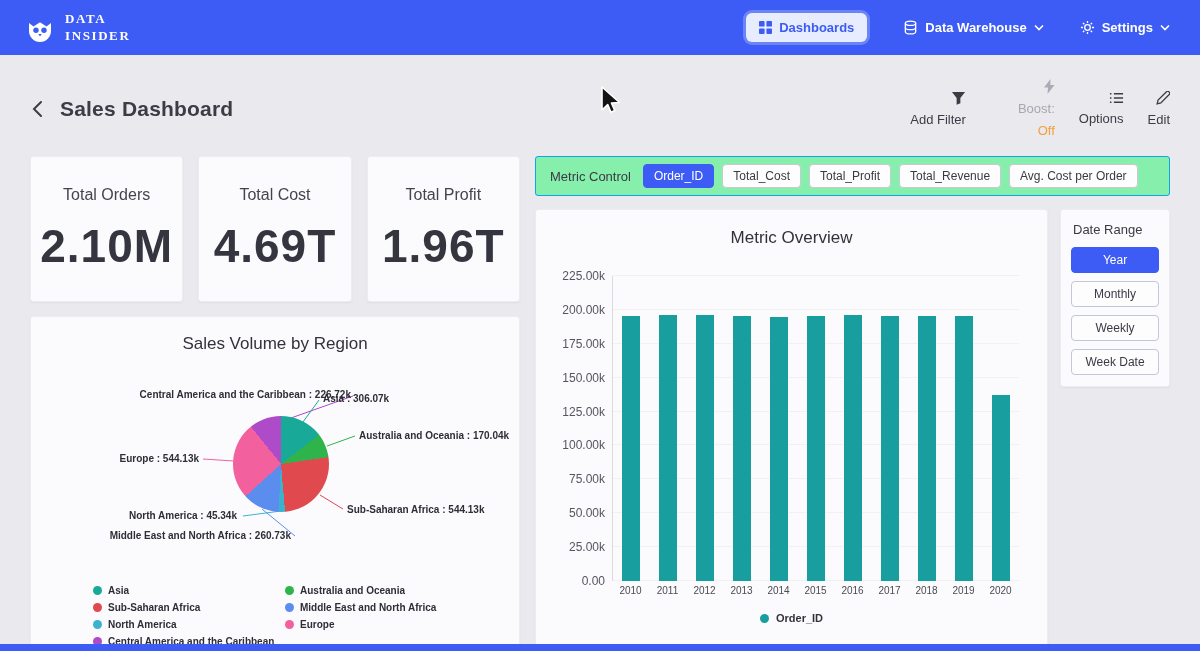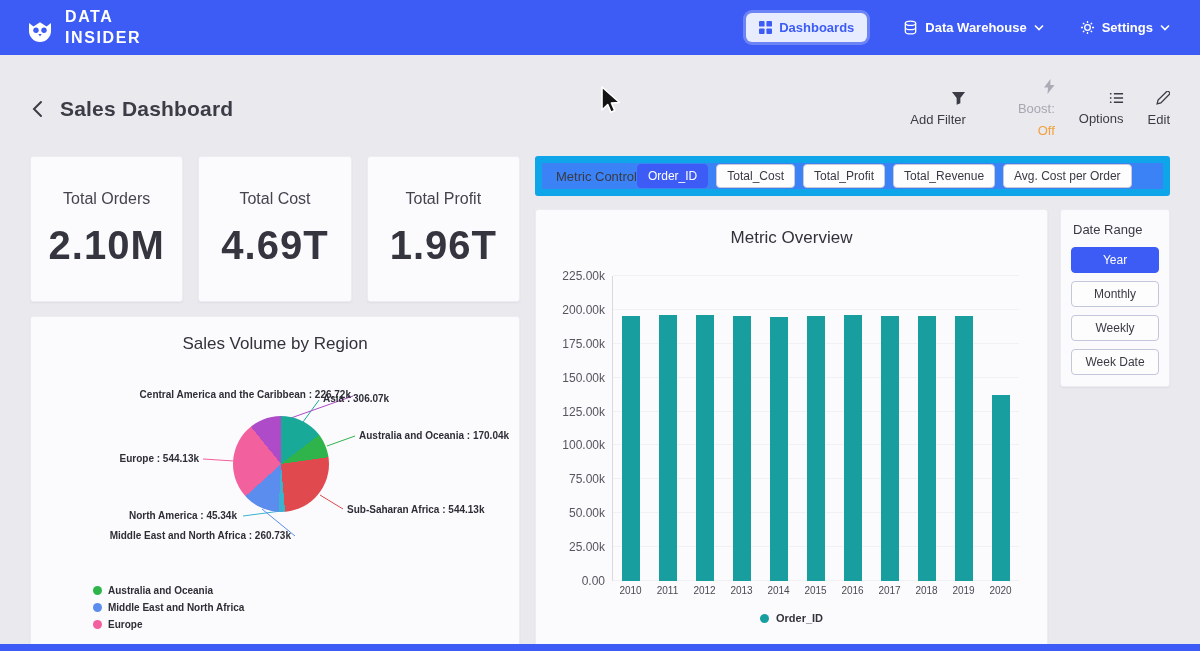--- a/index.html
+++ b/index.html
@@ -8,21 +8,21 @@
   body {
     width:1200px; height:651px; overflow:hidden; position:relative;
     background:#E9E9EE; font-family:"Liberation Sans", sans-serif; color:#3A3A44;
   }
   button { font-family:inherit; cursor:pointer; }
 
   
   .navbar { height:55px; background:var(--accent); display:flex; align-items:center;
             justify-content:space-between; padding:0 30px 0 24px; }
   .brand { display:flex; align-items:center; gap:9px; }
-  .brand-text div { color:#fff; font-size:16px; font-weight:bold; letter-spacing:1.6px; line-height:1.3; }
+  .brand-text div { color:#fff; font-size:13px; font-weight:bold; letter-spacing:1.6px; line-height:1.3;font-family:Liberation Serif, serif; }
   .nav-right { display:flex; align-items:center; gap:36px; }
   .nav-dashboards { display:flex; align-items:center; gap:7px; background:#E7EDFF; color:var(--accent);
     border:0; border-radius:6px; padding:7px 13px; font-size:13px; font-weight:bold;
     box-shadow:0 0 0 3px rgba(255,255,255,.25); }
   .nav-item { display:flex; align-items:center; gap:7px; color:#fff; font-size:13px; font-weight:600; cursor:pointer; }
 
   
   .page-header { display:flex; align-items:center; padding:24px 30px 18px; }
   .back-btn { background:none; border:0; padding:2px; margin-right:15px; display:flex; }
   .page-title { font-size:21px; font-weight:600; color:#3C3C46; margin:0; letter-spacing:.2px; }
@@ -36,21 +36,21 @@
   .left-col { width:490px; flex:none; }
   .right-col { flex:1; }
 
   .card { background:#FBFBFD; border:1px solid #ECECF1; border-radius:3px;
           box-shadow:0 1px 2px rgba(20,20,40,.05); }
 
   
   .kpi-row { display:flex; gap:15px; height:146px; margin-bottom:14px; }
   .kpi-card { flex:1; display:flex; flex-direction:column; align-items:center; justify-content:center; gap:15px; }
   .kpi-label { font-size:16px; color:#44444E; }
-  .kpi-value { font-size:40px; font-weight:bold; color:#35353F; letter-spacing:1px; }
+  .kpi-value { font-size:46px; font-weight:bold; color:#35353F; letter-spacing:1px; }
 
   
   .pie-card { height:333px; padding-top:17px; }
   .card-title { text-align:center; font-size:17px; color:#32323B; }
   .pie-area { position:relative; height:215px; margin-top:8px; }
   .pie { position:absolute; left:202px; top:54px; width:96px; height:96px; border-radius:50%; }
   .callout-lines { position:absolute; left:0; top:0; width:490px; height:215px; }
   .callout-lines line { stroke-width:1; fill:none; }
   .callout { position:absolute; font-size:10px; font-weight:bold; color:#2E2E37; white-space:nowrap; }
   .co0 { left:292px; top:31px; }
@@ -60,22 +60,22 @@
   .co4 { right:228px; top:168px; }
   .co5 { right:320px; top:91px; }
   .co6 { right:168px; top:27px; }
   .pie-legend { display:flex; margin:8px 0 0 62px; }
   .pl-col { display:flex; flex-direction:column; gap:6px; }
   .pl-col1 { width:192px; }
   .pl-item { display:flex; align-items:center; gap:6px; font-size:10px; font-weight:bold; color:#2E2E37; cursor:pointer; }
   .dot { width:9px; height:9px; border-radius:50%; flex:none; }
 
   
-  .metric-control { height:40px; background:#3b82f6; border:7px solid #0ea5e9; border-radius:3px;
-    display:flex; align-items:center; padding:0 14px; margin-bottom:13px; }
+  .metric-control { height:40px; background:#86efac; border:1px solid #0ea5e9; border-radius:3px;
+    display:flex; align-items:center; padding:0 14px; gap:12px; margin-bottom:13px; }
   .mc-label { font-size:13px; color:#3A3A44; }
   .mc-buttons { display:flex; gap:8px; }
   .metric-btn { font-size:12px; padding:4px 10px; border-radius:4px; border:1px solid #C9C9D3;
     background:#FDFDFE; color:#3A3A44; }
   .metric-btn.active { background:var(--accent); border-color:var(--accent); color:#fff; }
 
   
   .right-row { display:flex; gap:12px; }
 
   
@@ -241,20 +241,38 @@
         <div class="pie" style="background: conic-gradient(rgb(24, 169, 153) 0deg, rgb(24, 169, 153) 52.5402deg, rgb(47, 180, 75) 52.5402deg, rgb(47, 180, 75) 81.7294deg, rgb(224, 73, 78) 81.7294deg, rgb(224, 73, 78) 175.135deg, rgb(59, 179, 206) 175.135deg, rgb(59, 179, 206) 182.918deg, rgb(91, 141, 239) 182.918deg, rgb(91, 141, 239) 227.675deg, rgb(242, 96, 158) 227.675deg, rgb(242, 96, 158) 321.081deg, rgb(174, 75, 200) 321.081deg, rgb(174, 75, 200) 360deg);"></div>
         <div class="callout co0">Asia : 306.07k</div>
         <div class="callout co1">Australia and Oceania : 170.04k</div>
         <div class="callout co2">Sub-Saharan Africa : 544.13k</div>
         <div class="callout co3">North America : 45.34k</div>
         <div class="callout co4">Middle East and North Africa : 260.73k</div>
         <div class="callout co5">Europe : 544.13k</div>
         <div class="callout co6">Central America and the Caribbean : 226.72k</div>
       </div>
       <div class="pie-legend">
+        <div class="pl-col pl-col1">
+          <div class="pl-item">
+            <span class="dot" style="background: rgb(24, 169, 153);"></span>
+            <span>Asia</span>
+          </div>
+          <div class="pl-item">
+            <span class="dot" style="background: rgb(224, 73, 78);"></span>
+            <span>Sub-Saharan Africa</span>
+          </div>
+          <div class="pl-item">
+            <span class="dot" style="background: rgb(59, 179, 206);"></span>
+            <span>North America</span>
+          </div>
+          <div class="pl-item">
+            <span class="dot" style="background: rgb(174, 75, 200);"></span>
+            <span>Central America and the Caribbean</span>
+          </div>
+        </div>
         <div class="pl-col">
           <div class="pl-item">
             <span class="dot" style="background: rgb(47, 180, 75);"></span>
             <span>Australia and Oceania</span>
           </div>
           <div class="pl-item">
             <span class="dot" style="background: rgb(91, 141, 239);"></span>
             <span>Middle East and North Africa</span>
           </div>
           <div class="pl-item">

